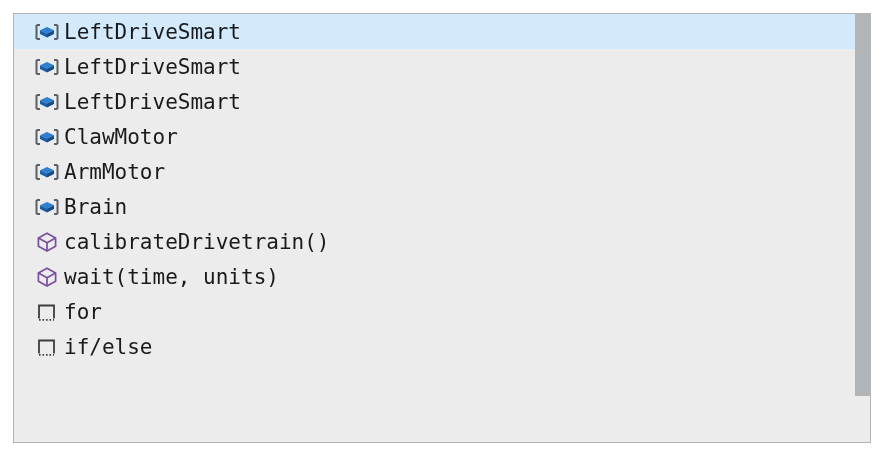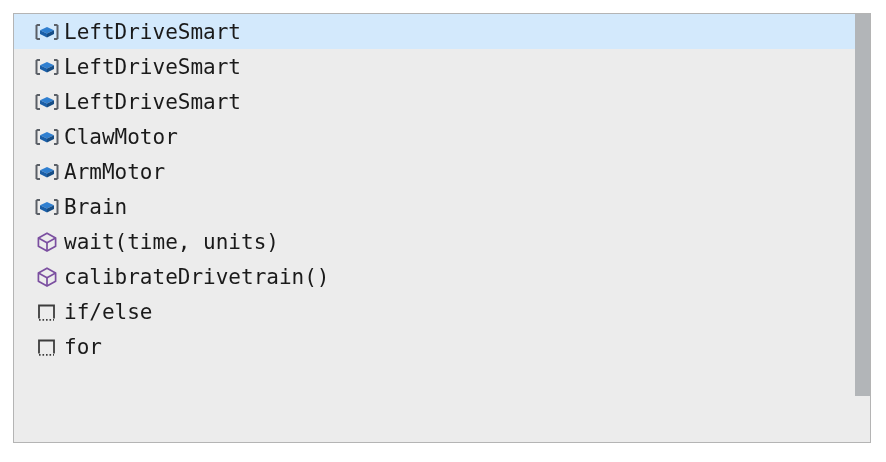--- a/index.html
+++ b/index.html
@@ -184,51 +184,51 @@
       <li class="suggestion-row">
         <span class="row-icon">
   <svg width="26" height="22" viewBox="0 0 26 22">
     <g fill="none" stroke="#7b4fa0" stroke-width="1.7" stroke-linejoin="round">
       <path d="M13 2.2 L21.6 7 L21.6 15.3 L13 20.1 L4.4 15.3 L4.4 7 Z"></path>
       <path d="M4.4 7 L13 11.7 L21.6 7"></path>
       <path d="M13 11.7 L13 20.1"></path>
     </g>
   </svg>
         </span>
-        <span class="row-label">wait(time, units)</span>
+        <span class="row-label">calibrateDrivetrain()</span>
       </li>
       <li class="suggestion-row">
         <span class="row-icon">
   <svg width="26" height="22" viewBox="0 0 26 22">
     <g fill="none" stroke="#7b4fa0" stroke-width="1.7" stroke-linejoin="round">
       <path d="M13 2.2 L21.6 7 L21.6 15.3 L13 20.1 L4.4 15.3 L4.4 7 Z"></path>
       <path d="M4.4 7 L13 11.7 L21.6 7"></path>
       <path d="M13 11.7 L13 20.1"></path>
     </g>
   </svg>
         </span>
-        <span class="row-label">calibrateDrivetrain()</span>
+        <span class="row-label">wait(time, units)</span>
       </li>
       <li class="suggestion-row">
         <span class="row-icon">
   <svg width="26" height="22" viewBox="0 0 26 22">
     <path d="M5 17.5 L5 4.5 L20 4.5 L20 17.5" fill="none" stroke="#3c3c3c" stroke-width="1.8"></path>
     <path d="M5 18.8 L20 18.8" fill="none" stroke="#3c3c3c" stroke-width="1.8" stroke-dasharray="1.6 1.9"></path>
   </svg>
         </span>
-        <span class="row-label">if/else</span>
+        <span class="row-label">for</span>
       </li>
       <li class="suggestion-row">
         <span class="row-icon">
   <svg width="26" height="22" viewBox="0 0 26 22">
     <path d="M5 17.5 L5 4.5 L20 4.5 L20 17.5" fill="none" stroke="#3c3c3c" stroke-width="1.8"></path>
     <path d="M5 18.8 L20 18.8" fill="none" stroke="#3c3c3c" stroke-width="1.8" stroke-dasharray="1.6 1.9"></path>
   </svg>
         </span>
-        <span class="row-label">for</span>
+        <span class="row-label">if/else</span>
       </li>
     </ul>
 
   <div id="scrollbar-track">
     <div id="scrollbar-thumb"></div>
   </div>
 
 </div>
 
 </body></html>

